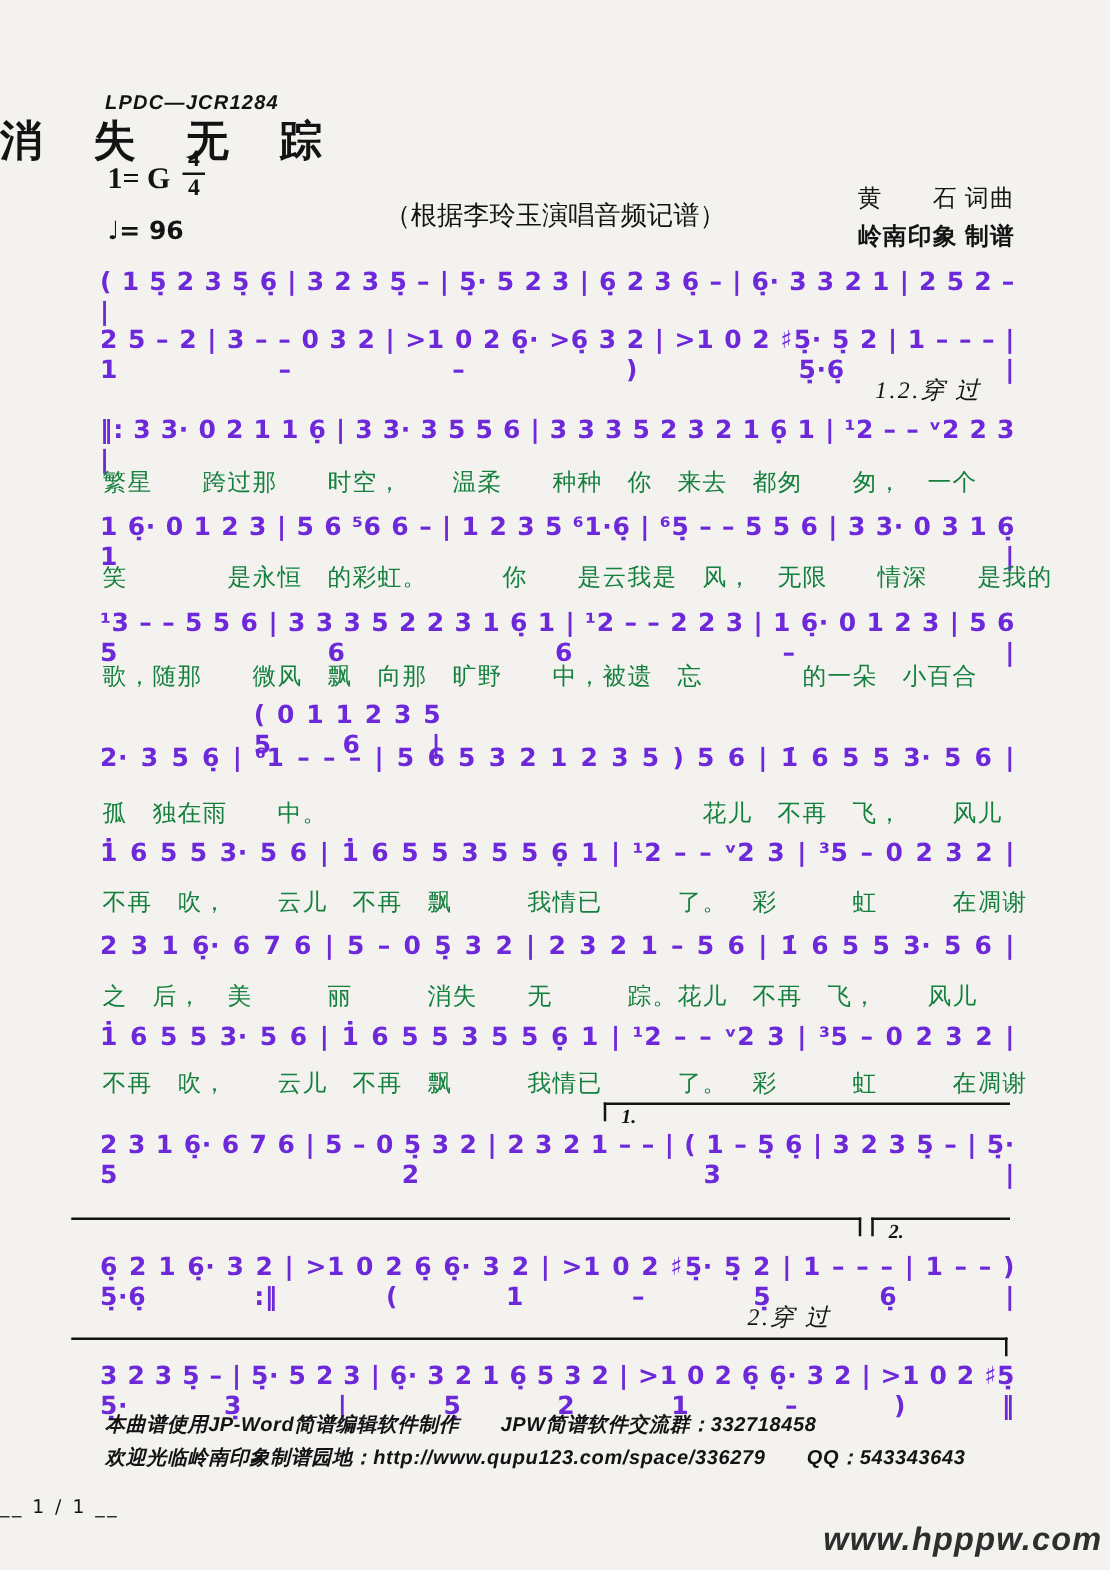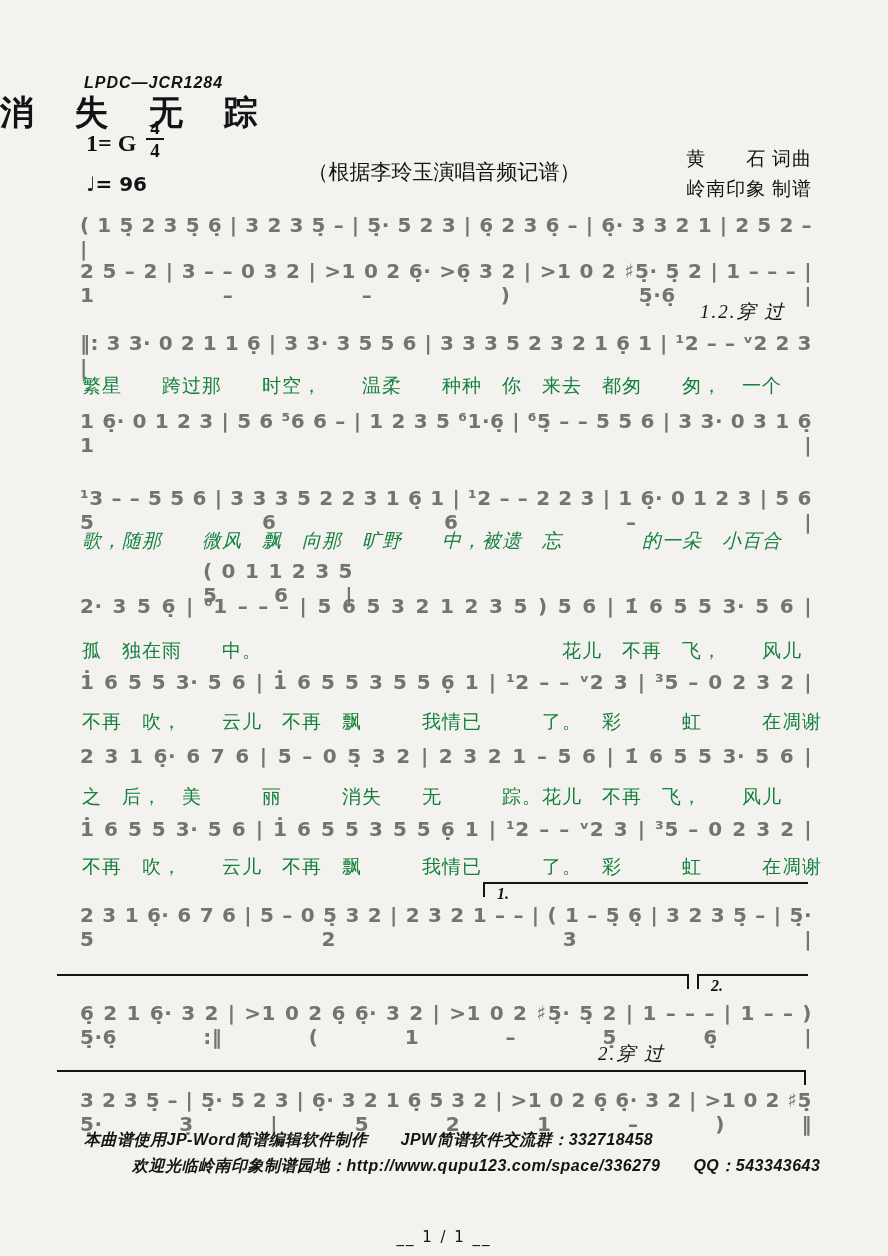--- a/index.html
+++ b/index.html
@@ -16,69 +16,70 @@
   .keysig{font:bold 24px "Liberation Serif",serif;}
   .timesig{display:inline-block;vertical-align:-6px;text-align:center;font:bold 19px "Liberation Serif",serif;line-height:1;margin-left:10px;}
   .timesig .top{display:block;border-bottom:2px solid #131313;padding:0 4px 1px;}
   .timesig .bot{display:block;padding-top:1px;}
   .tempo{font:bold 20px "DejaVu Sans",sans-serif;}
   .credit{right:76px;text-align:right;font:400 19px "Liberation Serif",serif;letter-spacing:1px;}
   
   .nline{
     left:80px;width:732px;
     font:bold 20px "DejaVu Sans",sans-serif;
-    letter-spacing:.5px; color:#737373;
+    letter-spacing:.5px; color:#6d28d9;
     text-align:justify; text-align-last:justify;
   }
   .nline.short{width:150px;left:203px;}
   .lline{
     left:82px; font:400 19px "Liberation Serif",serif;
     letter-spacing:1px; white-space:pre; color:#15803d;
   }
   .ann{font:italic 19px "Liberation Serif",serif; letter-spacing:2px;}
   .volta{height:13px;border-top:2px solid #131313;}
   .v-left{border-left:2px solid #131313;}
   .v-right{border-right:2px solid #131313;}
   .volta-label{position:absolute;left:12px;top:1px;font:italic bold 16px "Liberation Serif",serif;}
   
   .foot{font:italic bold 16px "Liberation Sans",sans-serif; letter-spacing:.5px;}
-  .pagenum{left:0;right:0;text-align:center;font:400 15px "DejaVu Sans",sans-serif;letter-spacing:2px;margin-top:32px;}
+  .pagenum{left:0;right:0;font:400 15px "DejaVu Sans",sans-serif;letter-spacing:2px;}
   .watermark{right:6px;font:italic bold 26px "Liberation Sans",sans-serif;color:#2e2e2e;letter-spacing:1px;}
 </style>
 </head>
 <body>
 
 <div id="sheet">
 
   <div class="abs catalog" style="top:74px;left:84px;">LPDC—JCR1284</div>
   <div class="abs title" style="top:90px;">消 失 无 踪</div>
 
   <div class="abs keysig" style="top:118px;left:86px;">
     <span>1= G</span><span class="timesig"><span class="top">4</span><span class="bot">4</span></span>
   </div>
 
   <div class="abs tempo" style="top:172px;left:86px;">
     <span>♩</span><span>= 96</span>
   </div>
 
   <div class="abs subtitle" style="top:158px;">（根据李玲玉演唱音频记谱）</div>
   <div class="abs credit" style="top:146px;margin-left:15px;">黄　　石 词曲</div>
-  <div class="abs credit" style="top:176px;">岭南印象 制谱</div>
+  <div class="abs credit" style="top:176px;font-weight:bold;">岭南印象 制谱</div>
 
   <div class="abs nline" style="top:213px;">( 1 5̣ 2 3 5̣ 6̣ | 3 2 3 5̣ – | 5̣· 5 2 3 | 6̣ 2 3 6̣ – | 6̣· 3 3 2 1 | 2 5 2 – |</div>
   <div class="abs nline" style="top:259px;">2 5 – 2 | 3 – – 0 3 2 | &gt;1 0 2 6̣· &gt;6̣ 3 2 | &gt;1 0 2 ♯5̣· 5̣ 2 | 1 – – – | 1 – – ) 5̣·6̣ |</div>
   <div class="abs ann" style="top:299px;left:700px;">1.2.穿 过</div>
 
   <div class="abs nline" style="top:331px;">‖: 3 3· 0 2 1 1 6̣ | 3 3· 3 5 5 6 | 3 3 3 5 2 3 2 1 6̣ 1 | ¹2 – – ᵛ2 2 3 |</div>
   <div class="abs lline" style="top:373px;">繁星　　跨过那　　时空，　　温柔　　种种　你　来去　都匆　　匆，　一个</div>
 
   <div class="abs nline" style="top:409px;">1 6̣· 0 1 2 3 | 5 6 ⁵6 6 – | 1 2 3 5 ⁶1·6̣ | ⁶5̣ – – 5 5 6 | 3 3· 0 3 1 6̣ 1 |</div>
+  <div class="abs lline" style="top:449px;">笑　　　　是永恒　的彩虹。　　　你　　是云我是　风，　无限　　情深　　是我的</div>
 
   <div class="abs nline" style="top:486px;">¹3 – – 5 5 6 | 3 3 3 5 2 2 3 1 6̣ 1 | ¹2 – – 2 2 3 | 1 6̣· 0 1 2 3 | 5 6 5 6 6 – |</div>
-  <div class="abs lline" style="top:528px;font-style:italic;">歌，随那　　微风　飘　向那　旷野　　中，被遗　忘　　　　的一朵　小百合</div>
+  <div class="abs lline" style="top:528px;">歌，随那　　微风　飘　向那　旷野　　中，被遗　忘　　　　的一朵　小百合</div>
 
   <div class="abs nline short" style="top:559px;">( 0 1 1 2 3 5 5 6 |</div>
   <div class="abs nline" style="top:594px;">2· 3 5 6̣ | ⁶1 – – – | 5 6 5 3 2 1 2 3 5 ) 5 6 | 1̇ 6 5 5 3· 5 6 |</div>
   <div class="abs lline" style="top:638px;">孤　独在雨　　中。　　　　　　　　　　　　　　　花儿　不再　飞，　　风儿</div>
 
   <div class="abs nline" style="top:670px;">1̇ 6 5 5 3· 5 6 | 1̇ 6 5 5 3 5 5 6̣ 1 | ¹2 – – ᵛ2 3 | ³5 – 0 2 3 2 |</div>
   <div class="abs lline" style="top:709px;">不再　吹，　　云儿　不再　飘　　　我情已　　　了。　彩　　　虹　　　在凋谢</div>
 
   <div class="abs nline" style="top:744px;">2 3 1 6̣· 6 7 6 | 5 – 0 5̣ 3 2 | 2 3 2 1 – 5 6 | 1̇ 6 5 5 3· 5 6 |</div>
   <div class="abs lline" style="top:784px;">之　后，　美　　　丽　　　消失　　无　　　踪。花儿　不再　飞，　　风儿</div>
@@ -95,16 +96,17 @@
   <div class="abs volta v-left" style="top:974px;left:697px;width:109px;">
     <span class="volta-label">2.</span>
   </div>
   <div class="abs nline" style="top:1001px;">6̣ 2 1 6̣· 3 2 | &gt;1 0 2 6̣ 6̣· 3 2 | &gt;1 0 2 ♯5̣· 5̣ 2 | 1 – – – | 1 – – ) 5̣·6̣ :‖ ( 1 – 5̣ 6̣ |</div>
   <div class="abs ann" style="top:1041px;left:598px;">2.穿 过</div>
 
   <div class="abs volta v-right" style="top:1070px;left:57px;width:747px;"></div>
   <div class="abs nline" style="top:1088px;">3 2 3 5̣ – | 5̣· 5 2 3 | 6̣· 3 2 1 6̣ 5 3 2 | &gt;1 0 2 6̣ 6̣· 3 2 | &gt;1 0 2 ♯5̣ 5̣· 3̣ | 5̣ 2 1 – ) ‖</div>
 
   <div class="abs foot" style="top:1130px;left:84px;">本曲谱使用JP-Word简谱编辑软件制作　　JPW简谱软件交流群：332718458</div>
-  <div class="abs foot" style="top:1156px;left:84px;margin-left:48px;">欢迎光临岭南印象制谱园地：http://www.qupu123.com/space/336279　　QQ：543343643</div>
+  <div class="abs foot" style="top:1156px;left:84px;">欢迎光临岭南印象制谱园地：http://www.qupu123.com/space/336279　　QQ：543343643</div>
   <div class="abs pagenum" style="top:1196px;">__ 1 / 1 __</div>
+  <div class="abs watermark" style="top:1216px;">www.hpppw.com</div>
 
 </div>
 
 </body></html>

